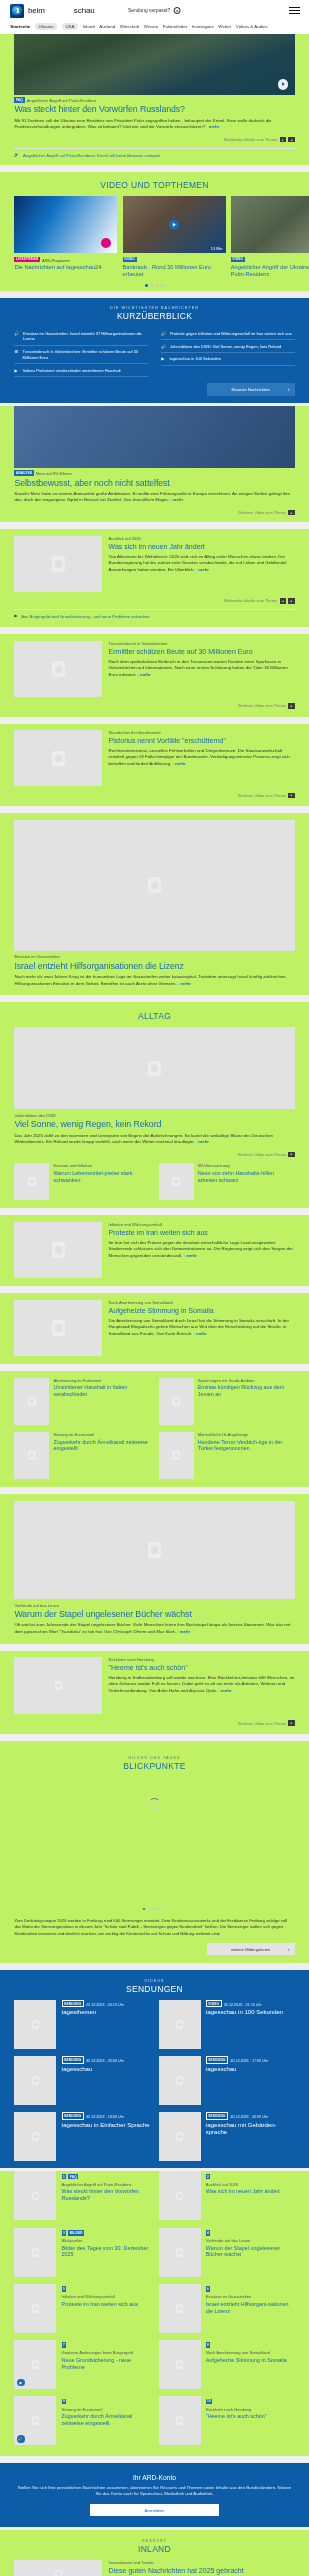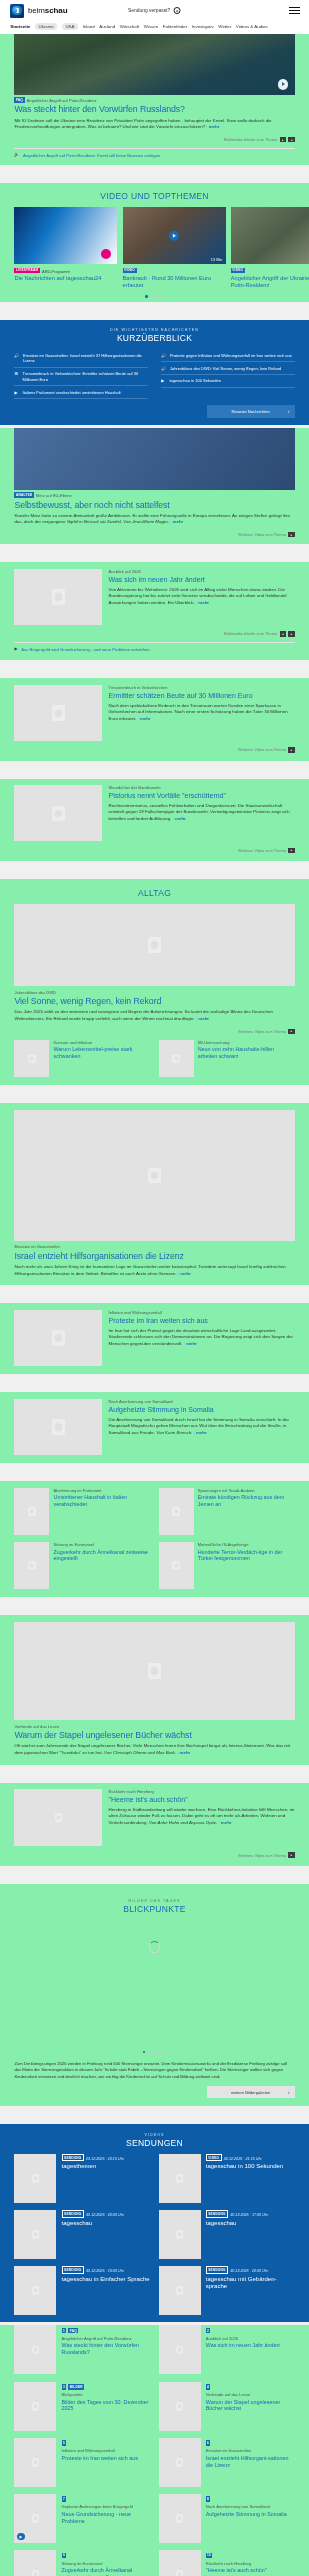--- a/index.html
+++ b/index.html
@@ -37,21 +37,21 @@
   }
   .logo-globe::after {
     content: "";
     position: absolute; left: 3.3px; top: 2.1px;
     width: 3.1px; height: 5.7px;
     border-radius: 0.5px;
     background: #fff;
     clip-path: polygon(35% 0,100% 0,100% 100%,0 100%,0 85%,45% 85%,45% 18%,0 30%);
   }
   .logo-text { font-size: 8px; letter-spacing: -0.1px; color: #111; }
-  .logo-text b { font-weight: 700; }
+  .logo-text b { font-weight: 400; margin-left: 29px; }
   .logo-text span { font-weight: 400; }
 
   .sendung-missed {
     position: absolute; left: 50%; transform: translateX(-50%);
     display: flex; align-items: center; gap: 3.1px;
     font-size: 4.9px; color: #333;
   }
   .play-circle {
     width: 7.7px; height: 7.7px; border-radius: 50%;
     border: 0.7px solid #1a1a1a;
@@ -80,21 +80,21 @@
   .mainnav a { color: #333; text-decoration: none; }
   .mainnav a.active { font-weight: 700; color: #111; }
   .mainnav .pill {
     background: #e8e8e8;
     border-radius: 4.6px;
     padding: 1.3px 3.6px;
     color: #444;
   }
 
   
-  .card { background: #86efac; margin: 0 0 18px 0; padding: 0 14.4px; }
+  .card { background: #bef264; margin: 0 0 7px 0; padding: 0 14.4px; }
   .card.pad { padding: 6.7px 14.4px 8.2px; }
 
   .imgbox {
     background: #e2e2e2;
     position: relative;
     display: flex; align-items: center; justify-content: center;
   }
   .ph-logo {
     width: 13.4px; height: 15.5px;
     border-radius: 2.1px;
@@ -474,20 +474,33 @@
         </div>
       </div>
     </div>
     <div class="multimedia">
       <span>Weiteres Video zum Thema</span>
         <span class="mm-ico">▸</span>
     </div>
   </div>
 
   <div class="card pad">
+    <div class="imgbox" style="height:131px">
+        <div class="ph-logo"></div>
+      </div>
+    <div style="padding-top:3.6px">
+      <div class="kicker">Einsätze im Gazastreifen</div>
+      <h2 class="head">Israel entzieht Hilfsorganisationen die Lizenz</h2>
+      <div class="teaser">
+        <span>Nach mehr als zwei Jahren Krieg ist die humanitäre Lage im Gazastreifen weiter katastrophal. Trotzdem untersagt Israel künftig zahlreichen Hilfsorganisationen Einsätze in dem Gebiet. Betroffen ist auch Ärzte ohne Grenzen.</span> <span class="more">mehr</span>
+      </div>
+    </div>
+  </div>
+
+  <div class="card pad">
     <div class="sec-title" style="padding-top:2.1px">
       <div class="big">ALLTAG</div>
     </div>
     <div class="imgbox" style="height:82px">
         <div class="ph-logo"></div>
       </div>
     <div style="padding-top:3.6px">
       <div class="kicker">Jahresbilanz des DWD</div>
       <h2 class="head">Viel Sonne, wenig Regen, kein Rekord</h2>
       <div class="teaser">
@@ -514,33 +527,20 @@
           </div>
         <div style="flex:1">
           <div class="kicker">IW-Untersuchung</div>
           <h4 class="head">Neun von zehn Haushalts-hilfen arbeiten schwarz</h4>
         </div>
       </div>
     </div>
   </div>
 
   <div class="card pad">
-    <div class="imgbox" style="height:131px">
-        <div class="ph-logo"></div>
-      </div>
-    <div style="padding-top:3.6px">
-      <div class="kicker">Einsätze im Gazastreifen</div>
-      <h2 class="head">Israel entzieht Hilfsorganisationen die Lizenz</h2>
-      <div class="teaser">
-        <span>Nach mehr als zwei Jahren Krieg ist die humanitäre Lage im Gazastreifen weiter katastrophal. Trotzdem untersagt Israel künftig zahlreichen Hilfsorganisationen Einsätze in dem Gebiet. Betroffen ist auch Ärzte ohne Grenzen.</span> <span class="more">mehr</span>
-      </div>
-    </div>
-  </div>
-
-  <div class="card pad">
     <div class="side">
       <div class="imgbox thumb-m">
           <div class="ph-logo"></div>
         </div>
       <div style="flex:1">
         <div class="kicker">Inflation und Währungsverfall</div>
         <h3 class="head">Proteste im Iran weiten sich aus</h3>
         <div class="teaser">
           <span>Im Iran hat sich der Protest gegen die desolate wirtschaftliche Lage Land ausgeweitet. Studierende schlossen sich den Demonstrationen an. Die Regierung zeigt sich den Sorgen der Menschen gegenüber verständnisvoll.</span> <span class="more">mehr</span>
         </div>

